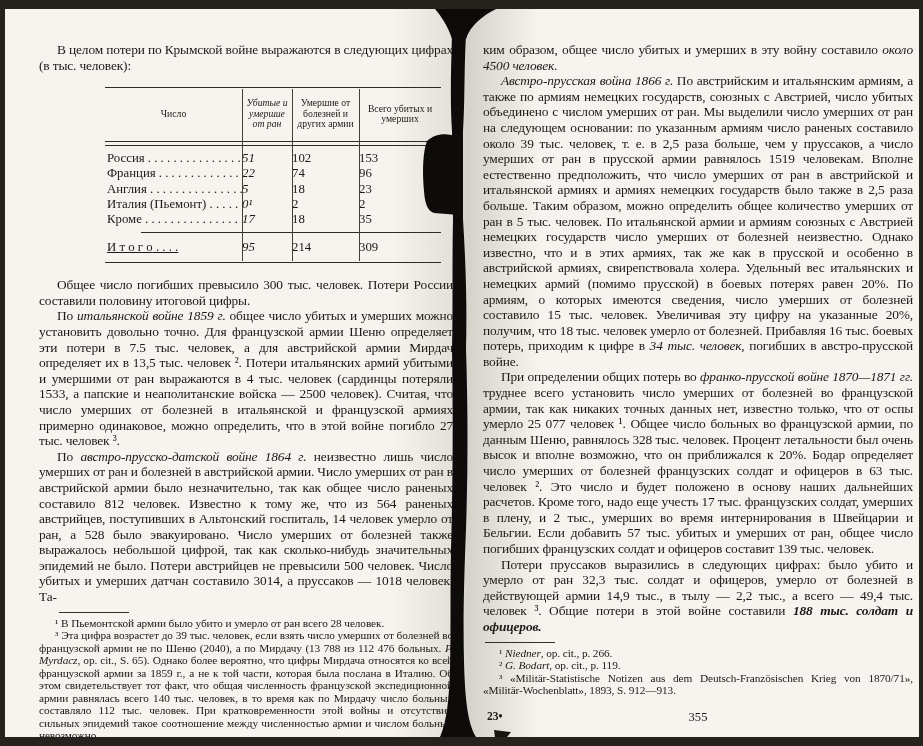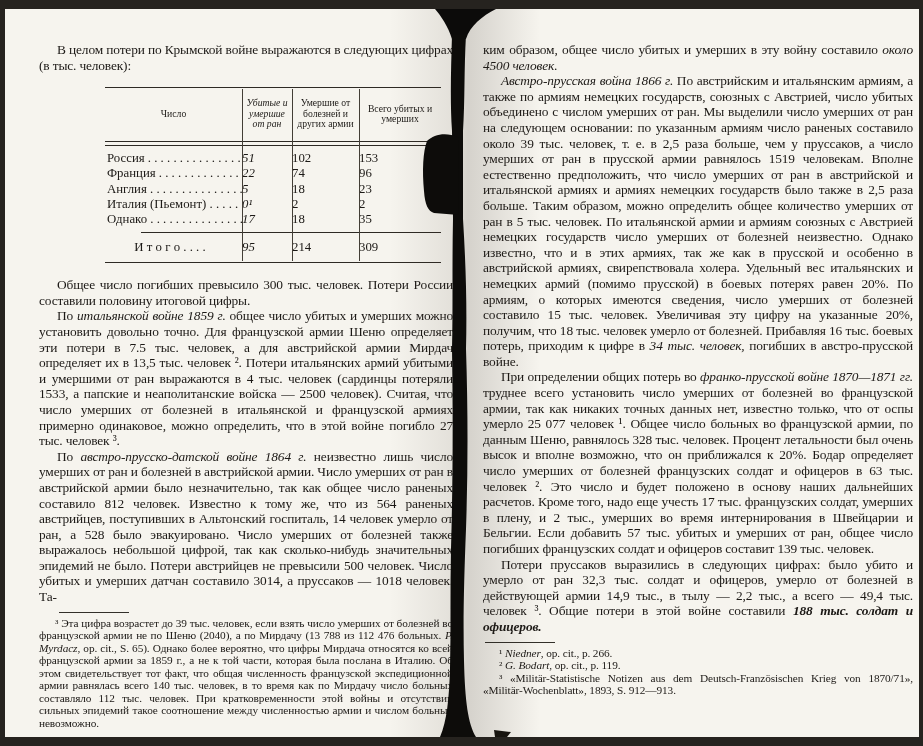--- a/index.html
+++ b/index.html
@@ -41,21 +41,21 @@
   .c{box-sizing:border-box;}
   .c1{width:137px;}
   .c2{width:50px;font-style:italic;}
   .c3{width:67px;}
   .c4{width:82px;}
   .trow{font-size:12.8px;line-height:15.2px;}
   .trow .c1{overflow:hidden;white-space:nowrap;padding-left:2px;}
   .trow .c2,.trow .c3,.trow .c4{text-align:left;}
   .tbody{padding:5px 0 1px 0;}
   .total-row{height:24px;align-items:center;margin-top:2px;}
-  .total-row .c1{text-align:center;padding-right:9px;}
+  .total-row .c1{text-align:left;padding-right:9px;text-decoration:underline;}
   .rule-bottom{border-top:1.8px solid #2e2a24;height:0;margin-top:3px;}
   
   .fn-sep{width:70px;border-top:1.4px solid #33302a;margin:7px 0 4px 20px;}
   .page-right .fn-sep{margin-left:2px;}
   .fn{font-size:11.3px;line-height:12.5px;letter-spacing:-.1px;text-align:justify;text-indent:16px;margin:0;}
   
   .pagefoot{margin-top:auto;margin-bottom:13px;position:relative;text-align:center;
             font-size:12.6px;line-height:14px;}
   .sig{position:absolute;left:4px;top:-1px;font-weight:bold;font-size:11.5px;}
   .body-text p + p{margin-top:0;}
@@ -104,21 +104,21 @@
           <div class="c c3">18</div>
           <div class="c c4">23</div>
         </div>
         <div class="trow">
           <div class="c c1"><span>Италия (Пьемонт)</span><span> . . . . . . . . . . . . . . . . . . . .</span></div>
           <div class="c c2">0¹</div>
           <div class="c c3">2</div>
           <div class="c c4">2</div>
         </div>
         <div class="trow">
-          <div class="c c1"><span>Однако</span><span> . . . . . . . . . . . . . . . . . . . .</span></div>
+          <div class="c c1"><span>Кроме</span><span> . . . . . . . . . . . . . . . . . . . .</span></div>
           <div class="c c2">17</div>
           <div class="c c3">18</div>
           <div class="c c4">35</div>
         </div>
       </div>
 
       <div class="rule-partial"></div>
 
       <div class="trow total-row">
         <div class="c c1"><span>И т о г о</span><span> . . . .</span></div>
@@ -131,20 +131,21 @@
     </div>
 
     <div class="body-text">
       <p class="para"><span>Общее число погибших превысило 300 тыс. человек. Потери России составили половину итоговой цифры.</span></p>
       <p class="para"><span>По </span><span class="it">итальянской войне 1859 г.</span><span> общее число убитых и умерших можно установить довольно точно. Для французской армии Шеню определяет эти потери в 7.5 тыс. человек, а для австрийской армии Мирдач определяет их в 13,5 тыс. человек ². Потери итальянских армий убитыми и умершими от ран выражаются в 4 тыс. человек (сардинцы потеряли 1533, а папские и неаполитанские войска — 2500 человек). Считая, что число умерших от болезней в итальянской и французской армиях примерно одинаковое, можно определить, что в этой войне погибло 27 тыс. человек ³.</span></p>
       <p class="para"><span>По </span><span class="it">австро-прусско-датской войне 1864 г.</span><span> неизвестно лишь число умерших от ран и болезней в австрийской армии. Число умерших от ран в австрийской армии было незначительно, так как общее число раненых составило 812 человек. Известно к тому же, что из 564 раненых австрийцев, поступивших в Альтонский госпиталь, 14 человек умерло от ран, а 528 было эвакуировано. Число умерших от болезней также выражалось небольшой цифрой, так как сколько-нибудь значительных эпидемий не было. Потери австрийцев не превысили 500 человек. Число убитых и умерших датчан составило 3014, а пруссаков — 1018 человек. Та-</span></p>
     </div>
 
     <div class="fn-sep"></div>
     <div>
+      <p class="fn"><span>¹ В Пьемонтской армии было убито и умерло от ран всего 28 человек.</span></p>
       <p class="fn"><span>³ Эта цифра возрастет до 39 тыс. человек, если взять число умерших от болезней во французской армии не по Шеню (2040), а по Мирдачу (13 788 из 112 476 больных. </span><span class="it">P. Myrdacz</span><span>, op. cit., S. 65). Однако более вероятно, что цифры Мирдача относятся ко всей французской армии за 1859 г., а не к той части, которая была послана в Италию. Об этом свидетельствует тот факт, что общая численность французской экспедиционной армии равнялась всего 140 тыс. человек, в то время как по Мирдачу число больных составляло 112 тыс. человек. При кратковременности этой войны и отсутствии сильных эпидемий такое соотношение между численностью армии и числом больных невозможно.</span></p>
     </div>
 
   </div>
 
   <div class="page page-right">
 
     <div class="body-text">
       <p class="para noindent"><span>ким образом, общее число убитых и умерших в эту войну составило </span><span class="it">около 4500 человек</span><span>.</span></p>
       <p class="para"><span class="it">Австро-прусская война 1866 г.</span><span> По австрийским и итальянским армиям, а также по армиям немецких государств, союзных с Австрией, число убитых объединено с числом умерших от ран. Мы выделили число умерших от ран на следующем основании: по указанным армиям число раненых составило около 39 тыс. человек, т. е. в 2,5 раза больше, чем у пруссаков, а число умерших от ран в прусской армии равнялось 1519 человекам. Вполне естественно предположить, что число умерших от ран в австрийской и итальянской армиях и армиях немецких государств было также в 2,5 раза больше. Таким образом, можно определить общее количество умерших от ран в 5 тыс. человек. По итальянской армии и армиям союзных с Австрией немецких государств число умерших от болезней неизвестно. Однако известно, что и в этих армиях, так же как в прусской и особенно в австрийской армиях, свирепствовала холера. Удельный вес итальянских и немецких армий (помимо прусской) в боевых потерях равен 20%. По армиям, о которых имеются сведения, число умерших от болезней составило 15 тыс. человек. Увеличивая эту цифру на указанные 20%, получим, что 18 тыс. человек умерло от болезней. Прибавляя 16 тыс. боевых потерь, приходим к цифре в </span><span class="it">34 тыс. человек,</span><span> погибших в австро-прусской войне.</span></p>
@@ -152,20 +153,24 @@
       <p class="para"><span>Потери пруссаков выразились в следующих цифрах: было убито и умерло от ран 32,3 тыс. солдат и офицеров, умерло от болезней в действующей армии 14,9 тыс., в тылу — 2,2 тыс., а всего — 49,4 тыс. человек ³. Общие потери в этой войне составили </span><span class="it bd">188 тыс. солдат и офицеров.</span></p>
     </div>
 
     <div class="fn-sep"></div>
     <div>
       <p class="fn"><span>¹ </span><span class="it">Niedner</span><span>, op. cit., p. 266.</span></p>
       <p class="fn"><span>² </span><span class="it">G. Bodart</span><span>, op. cit., p. 119.</span></p>
       <p class="fn"><span>³ «Militär-Statistische Notizen aus dem Deutsch-Französischen Krieg von 1870/71», «Militär-Wochenblatt», 1893, S. 912—913.</span></p>
     </div>
 
+    <div class="pagefoot">
+      <span class="sig">23•</span>
+      <span>355</span>
+    </div>
   </div>
 
   <div class="gutter-shade"></div>
   <svg class="gutter-svg" width="110" height="728" viewBox="0 0 110 728" aria-hidden="true">
     <path fill="#0c0b0a" d="M25,0 C31,7 38,17 42,30 L56,30 C60,17 72,7 86,0 Z"></path>
     <path fill="#0d0c0a" d="M42,26 L56,26 C54,60 55,92 53,122 L53,210 C56,258 57,300 56,340
       C58,402 58,462 56,520 C54,570 53,612 54,652 C55,692 58,715 66,728
       L30,728 C37,712 39,690 40,660 C41,620 40,580 41,540
       C43,470 43,402 42,340 C43,300 42,258 43,210 L42,122 C40,92 41,60 42,26 Z"></path>
     <path fill="#0d0c0a" d="M17,132 C13,142 12,162 14,182 C15,196 18,202 24,204 L49,206 L48,128

